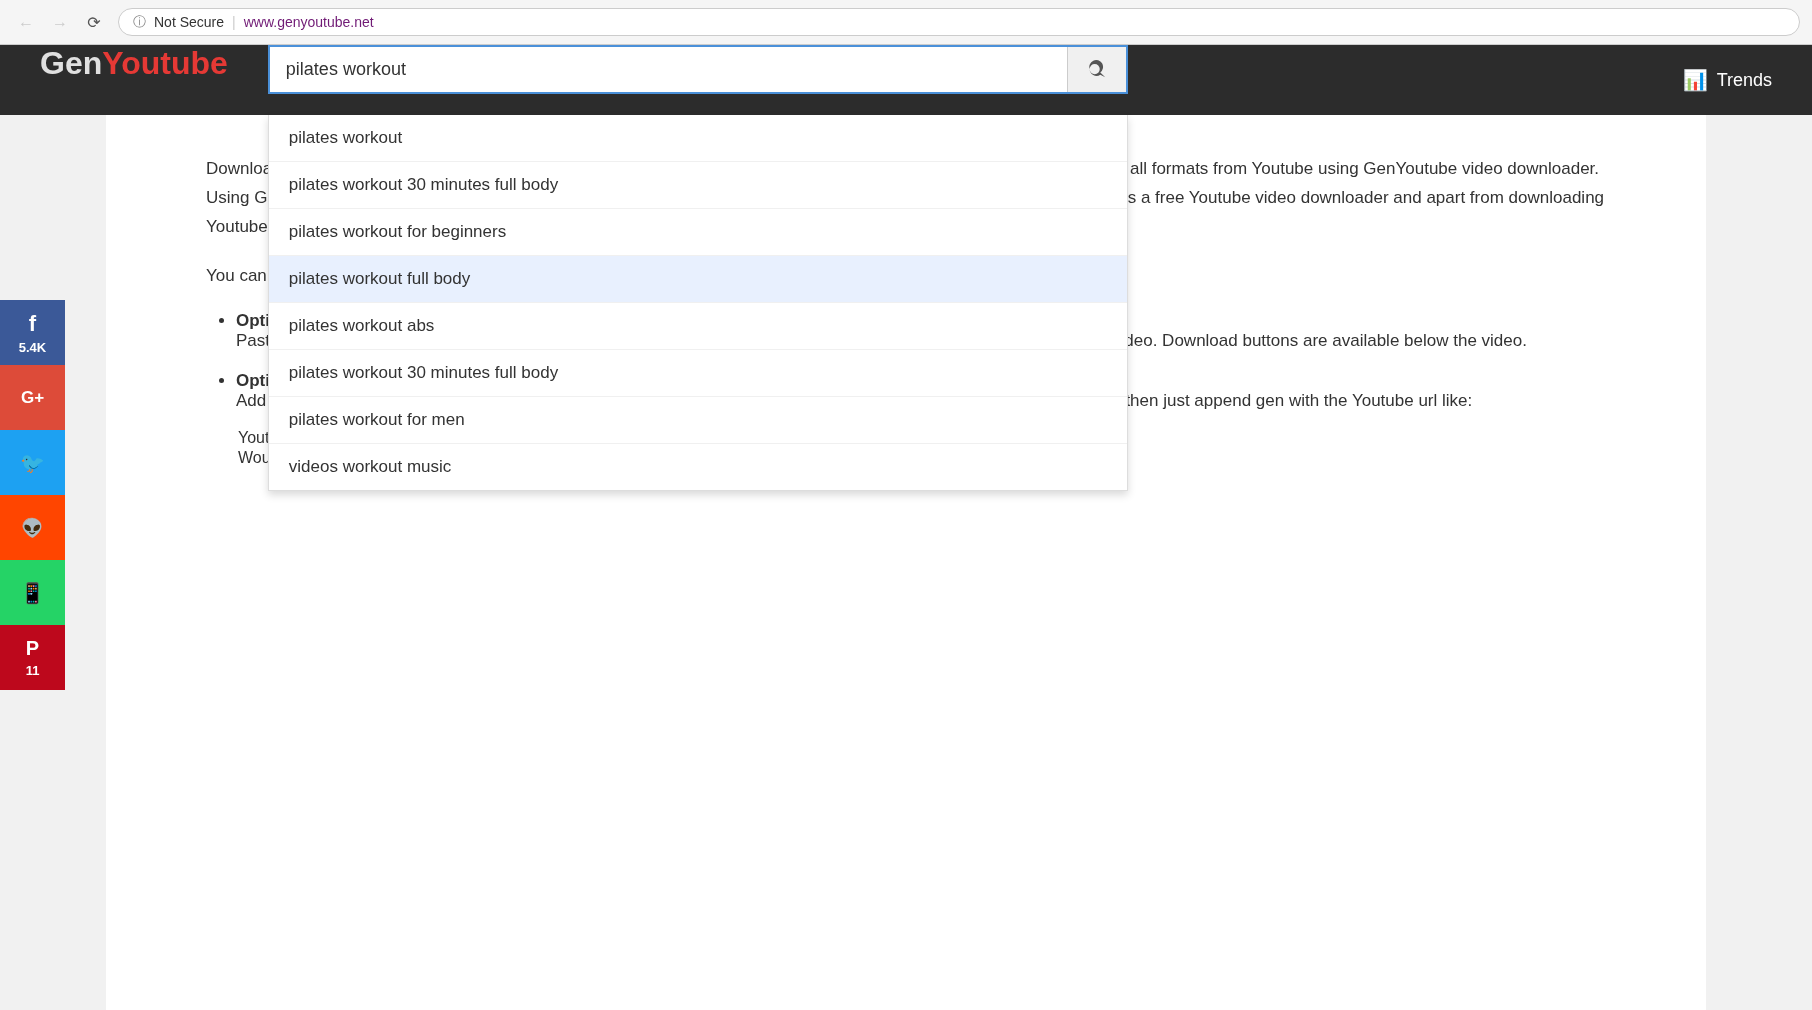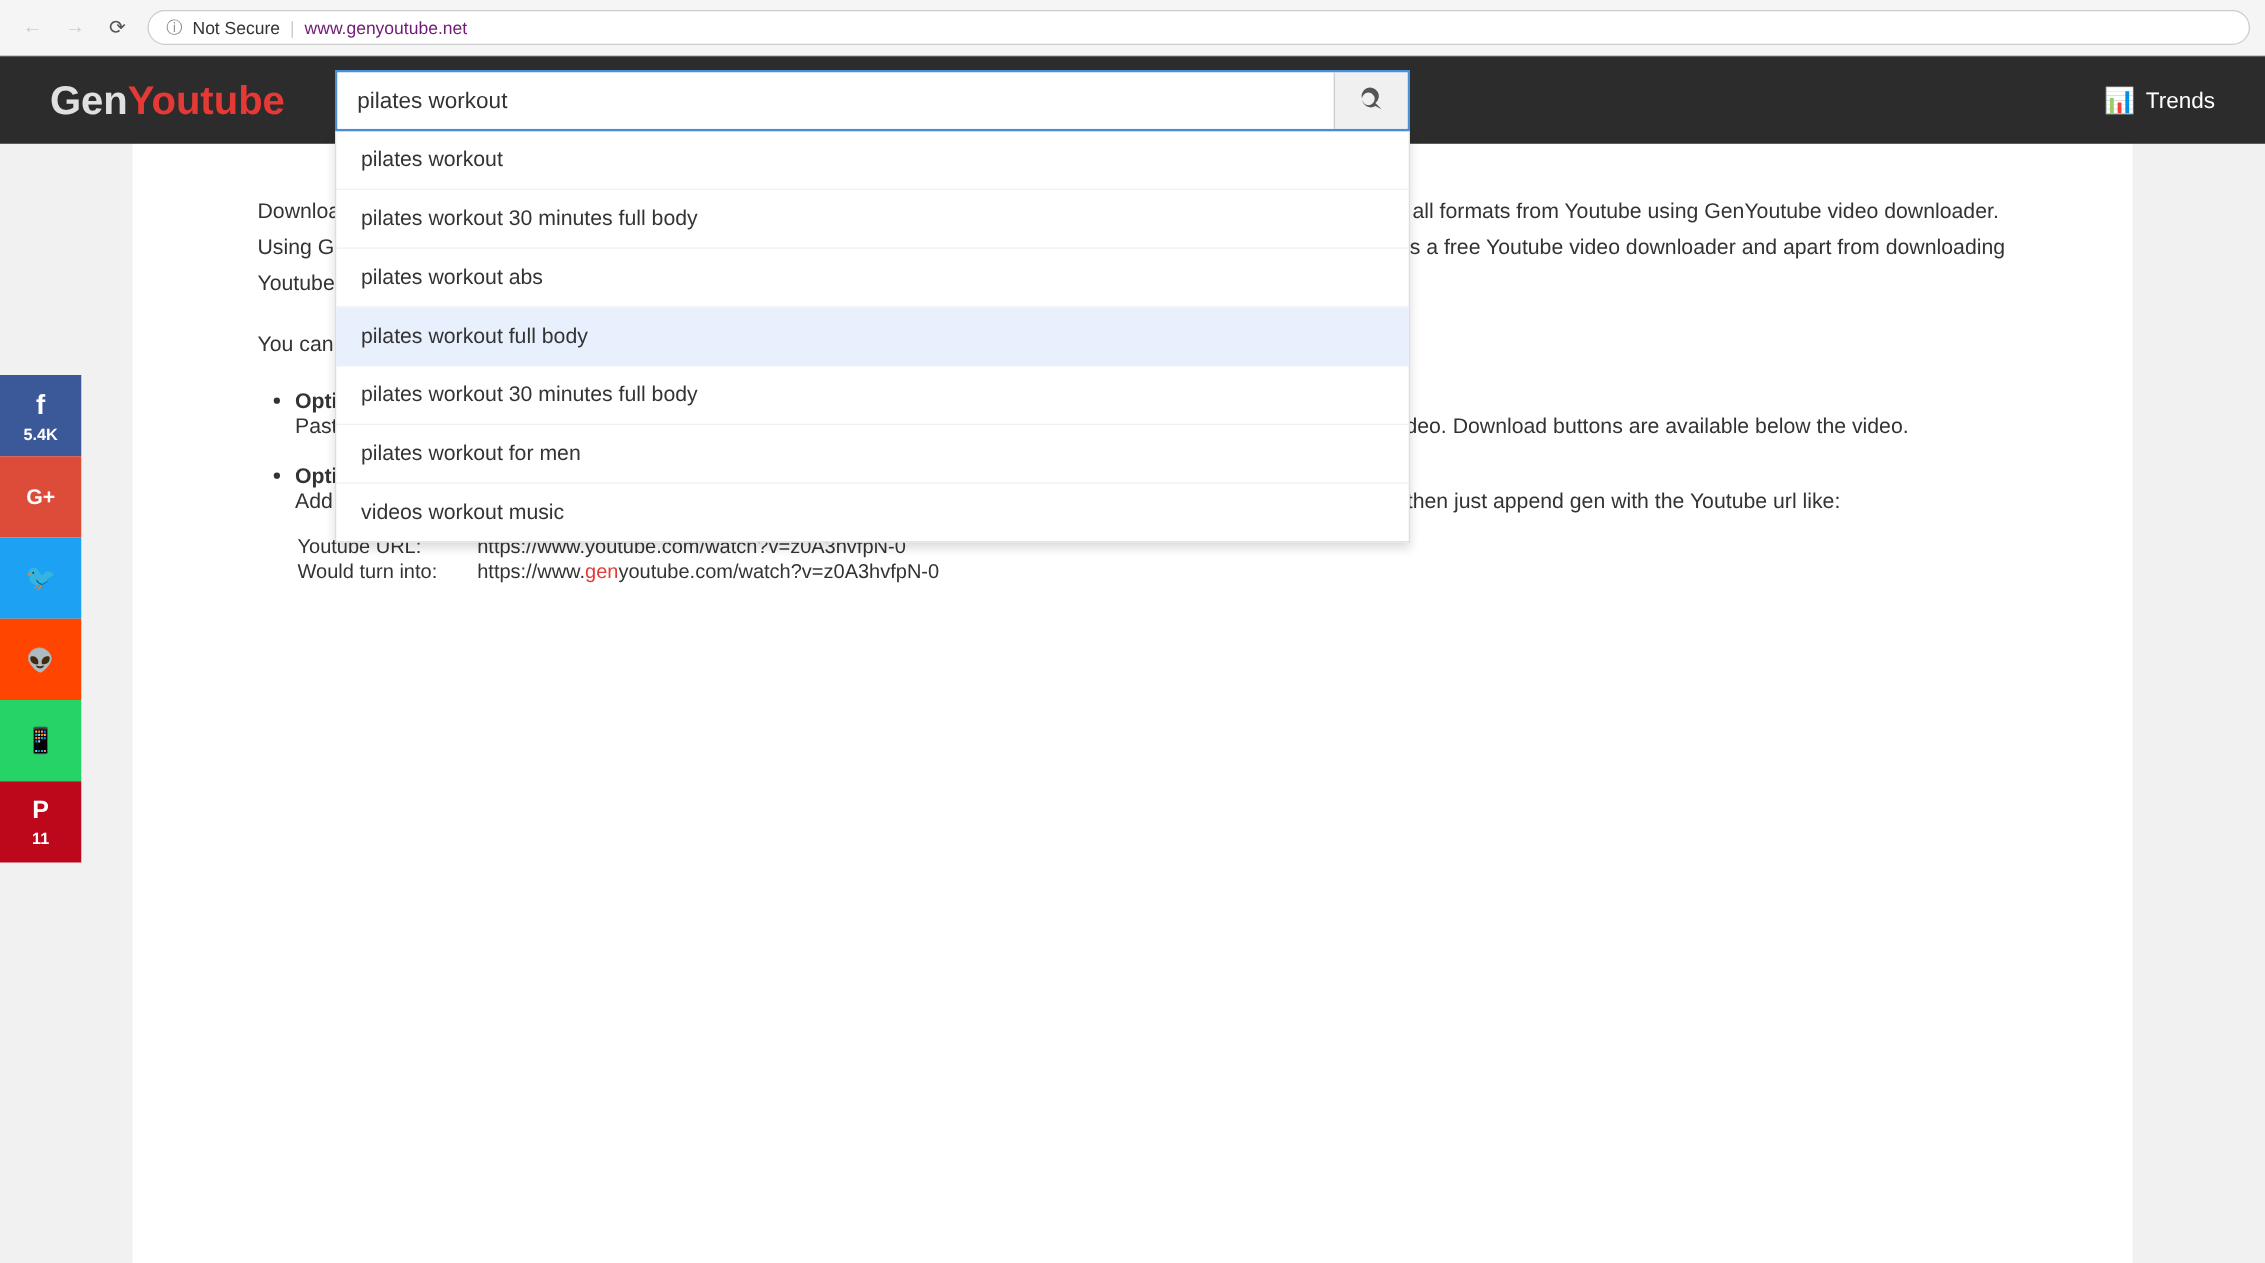--- a/index.html
+++ b/index.html
@@ -42,21 +42,20 @@
     }
     .address-bar .secure-icon { color: #888; font-size: 13px; }
     .address-bar .separator { color: #ccc; }
     .address-url { color: #701a75; }
 
     
     .site-header {
       background: #2c2c2c;
       padding: 0 40px;
       display: flex;
-      align-items: center;
       height: 70px;
       position: relative;
       z-index: 100;
     }
     .logo {
       font-size: 32px;
       font-weight: bold;
       margin-right: 40px;
       white-space: nowrap;
     }
@@ -229,22 +228,23 @@
       <button class="search-btn">
         <svg class="search-icon-svg" viewBox="0 0 24 24">
           <path d="M21 20l-5.4-5.4A7.5 7.5 0 1 0 4 11a7.5 7.5 0 0 0 11.6 6.2L21 20zm-17-9a5.5 5.5 0 1 1 11 0 5.5 5.5 0 0 1-11 0z"></path>
         </svg>
       </button>
     </div>
 
     <div class="autocomplete-dropdown" id="autocomplete">
     <div class="autocomplete-item">pilates workout</div>
         <div class="autocomplete-item">pilates workout 30 minutes full body</div>
+        <div class="autocomplete-item">pilates workout for beginners</div>
+        <div class="autocomplete-item highlighted">pilates workout full body</div>
         <div class="autocomplete-item">pilates workout abs</div>
-        <div class="autocomplete-item highlighted">pilates workout full body</div>
         <div class="autocomplete-item">pilates workout 30 minutes full body</div>
         <div class="autocomplete-item">pilates workout for men</div>
         <div class="autocomplete-item">videos workout music</div>
       </div>
   </div>
 
   <button class="trends-btn">
     <span style="font-size:20px;">📊</span>
     <span>Trends</span>
   </button>

